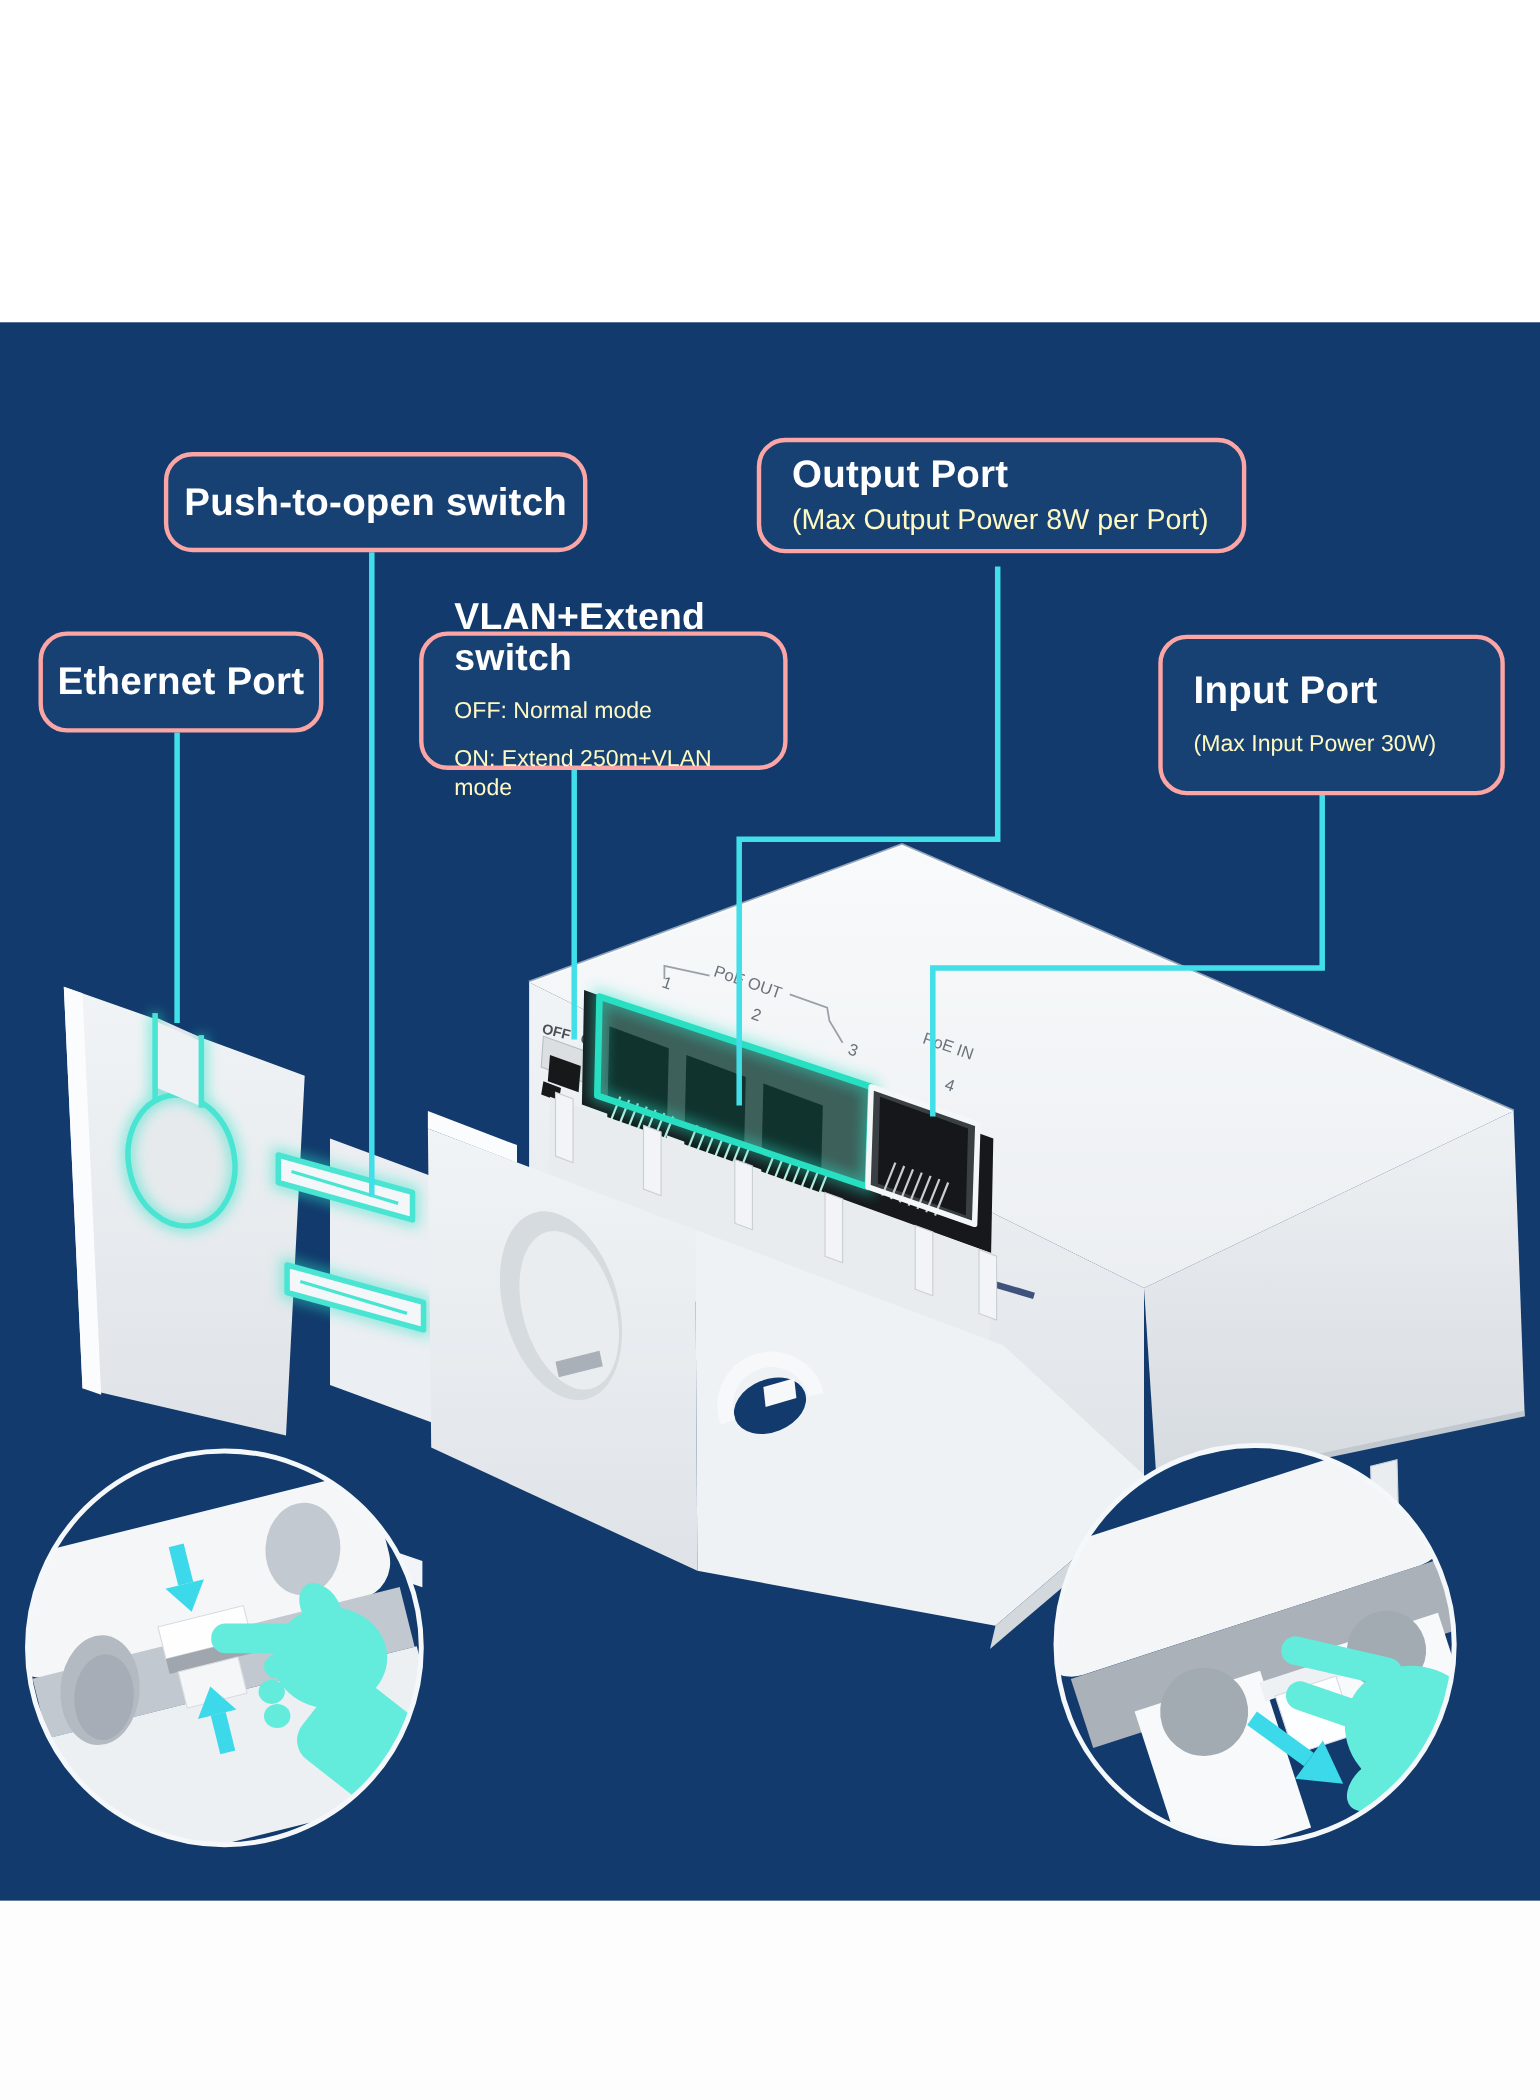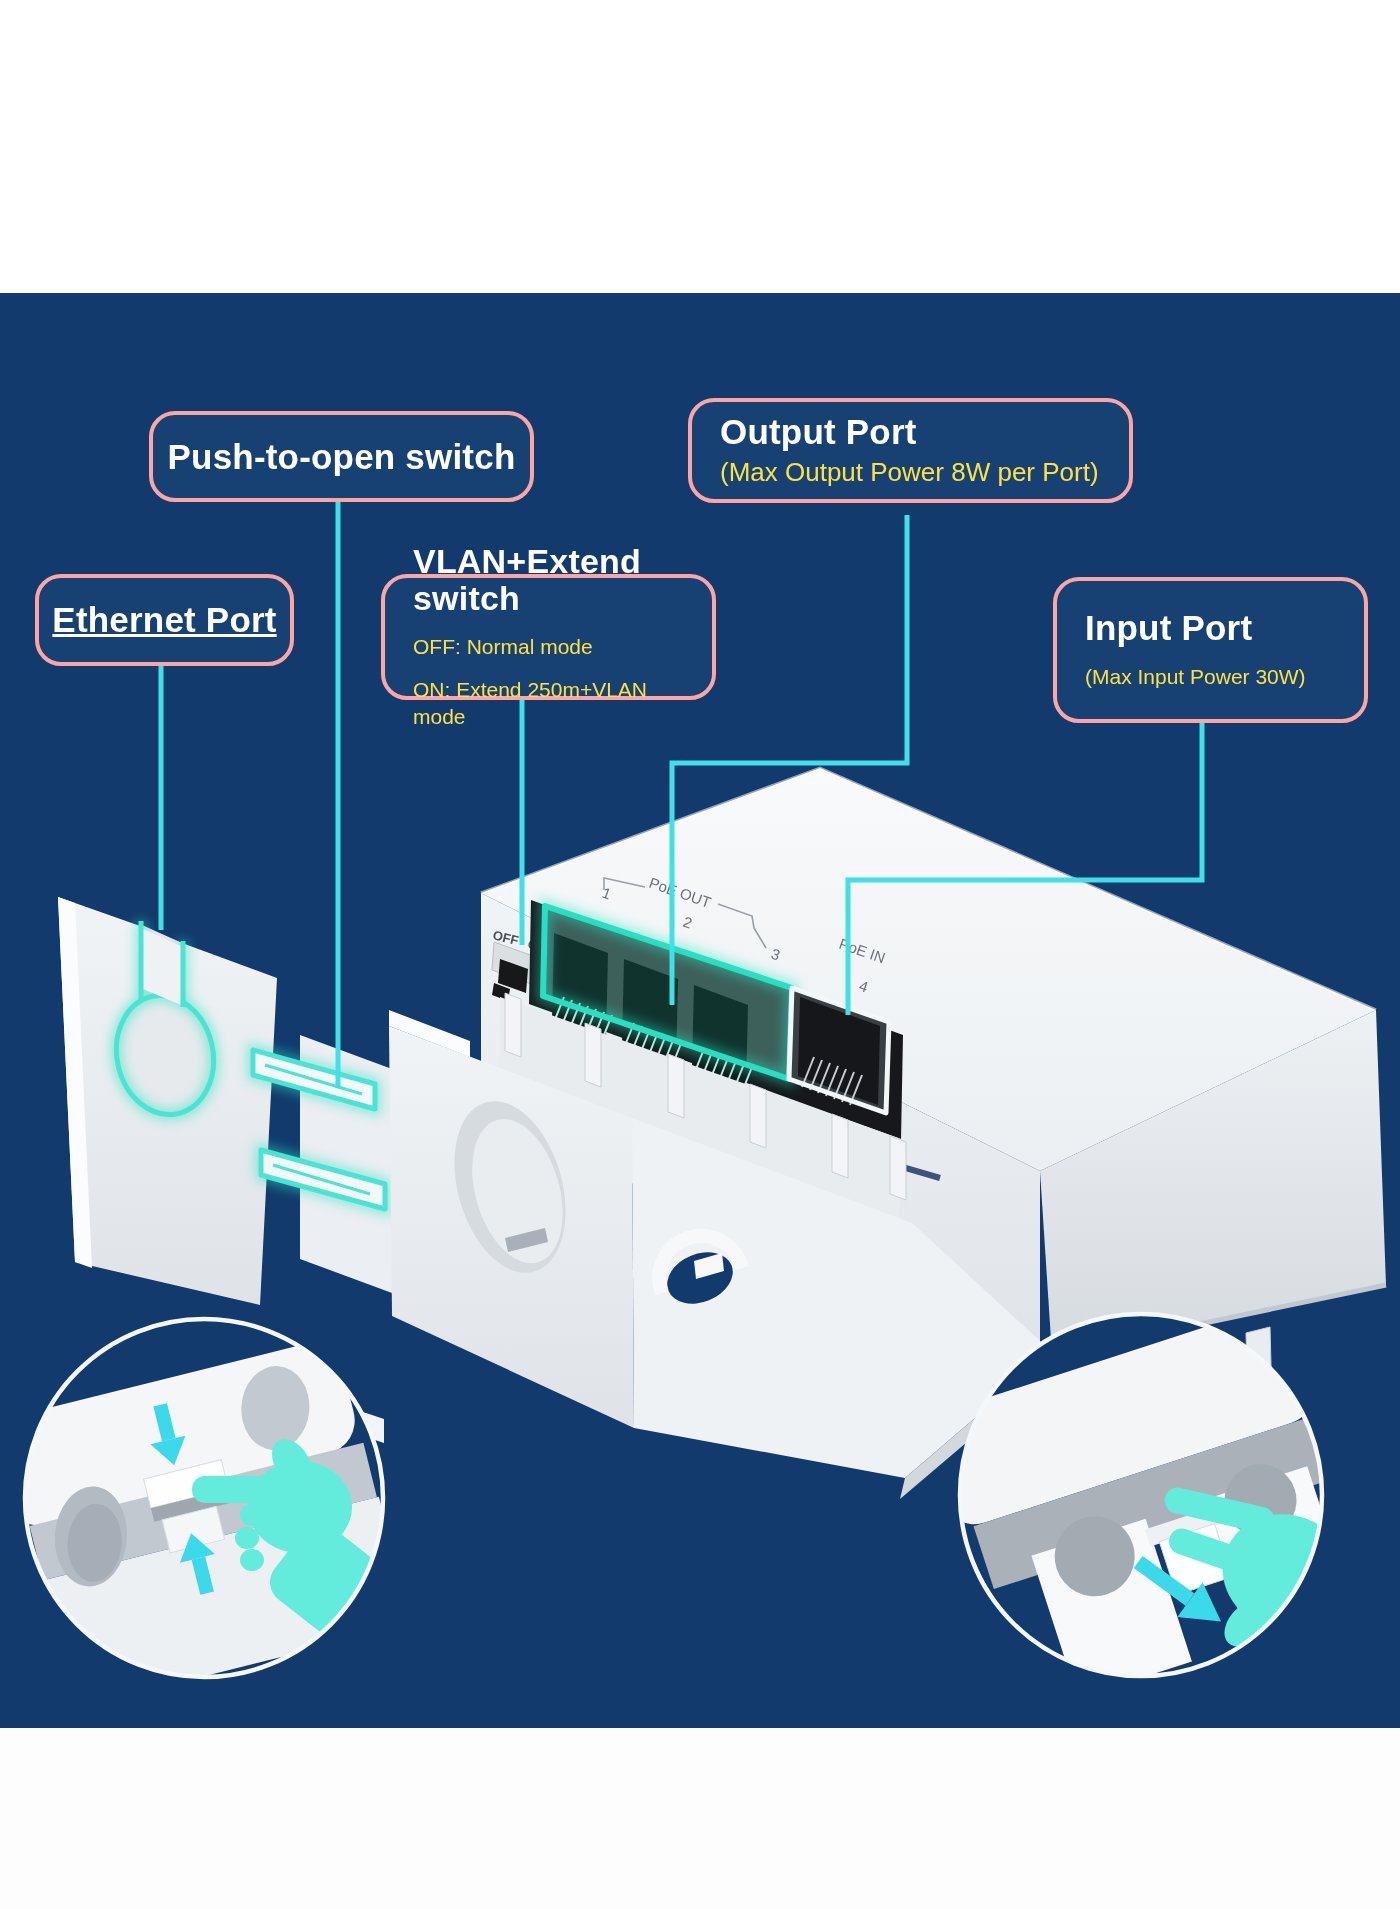--- a/index.html
+++ b/index.html
@@ -9,25 +9,25 @@
   .band-top{top:0;height:293px;}
   .band-bottom{top:1728px;height:181px;background:#fdfdfe;}
   .panel{position:absolute;left:0;top:293px;width:1400px;height:1435px;background:#123A6C;}
   .panel svg{position:absolute;left:0;top:0;}
   .callout{position:absolute;box-sizing:border-box;border:4px solid #fca5a5;border-radius:26px;
            background:#174173;color:#ffffff;display:flex;flex-direction:column;justify-content:center;}
   .callout.center{align-items:center;text-align:center;}
   .callout.leftpad{padding-left:28px;padding-right:10px;}
   .c-title{font-weight:bold;font-size:35px;line-height:1.08;letter-spacing:.2px;}
   .c-title.small{font-size:34px;}
-  .c-sub{font-size:26px;margin-top:6px;color:#fde047;}
+  .c-sub{font-size:26px;margin-top:6px;color:#fef9c3;}
   .c-sub.tight{font-size:21px;margin-top:16px;line-height:1.3;}
   .co-push{left:149px;top:118px;width:385px;height:91px;}
   .co-output{left:688px;top:105px;width:445px;height:105px;}
-  .co-ethernet{left:35px;top:281px;width:259px;height:92px;text-decoration:underline;}
+  .co-ethernet{left:35px;top:281px;width:259px;height:92px;}
   .co-vlan{left:381px;top:281px;width:335px;height:126px;}
   .co-input{left:1053px;top:284px;width:315px;height:146px;}
 </style>
 </head>
 <body>
 
 <div class="stage">
   <div class="band band-top"></div>
 
   <div class="panel">

